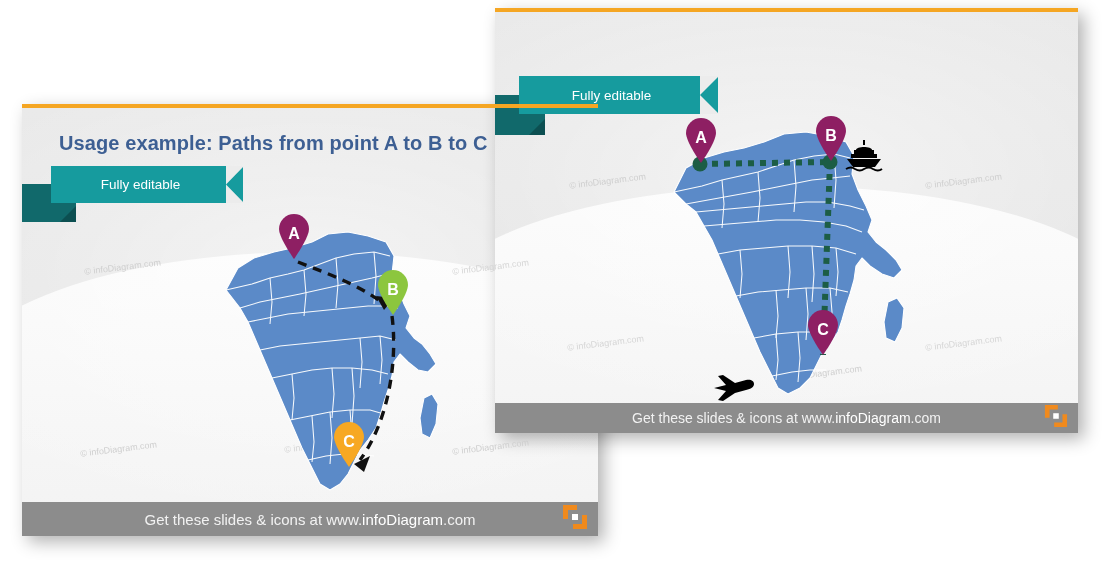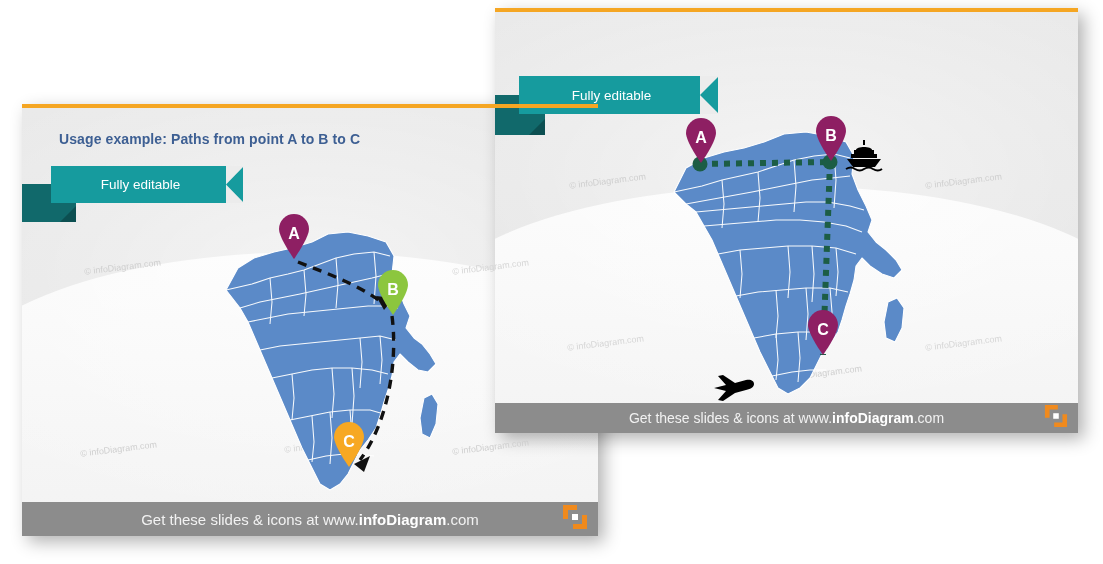--- a/index.html
+++ b/index.html
@@ -34,21 +34,21 @@
   .ribbon{position:absolute;background:#169b9e;color:#ffffff;display:flex;
           align-items:center;justify-content:center;}
   .ribbon span{position:relative;left:-6px;}
   .ribbon:after{content:"";position:absolute;right:0;top:0;height:100%;width:0;
         border-style:solid;border-color:transparent;}
 
   
   .footer{position:absolute;left:0;right:0;bottom:0;background:#8c8c8c;
           display:flex;align-items:center;justify-content:center;z-index:8;}
   .footer .txt{color:#f2f2f2;font-weight:300;}
-  .footer .txt b{font-weight:bold;color:#ffffff;}
+  .footer .txt b{font-weight:normal;color:#ffffff;}
   .logo{position:absolute;right:10px;top:50%;transform:translateY(-50%);}
 
   
   .mapwrap{position:absolute;z-index:5;}
   .mapwrap svg{display:block;width:100%;height:100%;overflow:visible;}
 
   .wm{position:absolute;color:#cfcfcf;font-size:9px;white-space:nowrap;
       transform:rotate(-7deg);z-index:4;pointer-events:none;}
   .wm.b{color:#d6d6d6;}
 </style>
@@ -62,21 +62,21 @@
     <div class="bg-curve" style="top:148px;"></div>
     <div class="bg-vig"></div>
     <div class="topbar"></div>
 
     <div class="wm" style="left:62px;top:158px;">© infoDiagram.com</div>
     <div class="wm b" style="left:430px;top:158px;">© infoDiagram.com</div>
     <div class="wm" style="left:58px;top:340px;">© infoDiagram.com</div>
     <div class="wm b" style="left:262px;top:336px;">© infoDiagram.com</div>
     <div class="wm" style="left:430px;top:338px;">© infoDiagram.com</div>
 
-    <div class="title" style="left:37px;top:26px;width:500px;font-size:14px;">Usage example: Paths from point A to B to C</div>
+    <div class="title" style="left:37px;top:26px;width:500px;font-size:20px;">Usage example: Paths from point A to B to C</div>
 
     <div class="ribbon-wrap" style="left:0px;top:62px;width:250px;height:56px;">
       <div class="ribbon-fold" style="left:0px;top:18px;width:54px;height:38px;"></div>
       <div class="ribbon" style="left:29px;top:0px;width:191px;height:37px;font-size:13.5px;
                   clip-path:polygon(0 0,100% 0,100% 100%,0 100%,0 100%);">
         <span>Fully editable</span>
       </div>
 
       <div style="position:absolute;left:205px;top:0px;width:16px;height:37px;
                   background:linear-gradient(to bottom right,transparent 0,transparent 0);

